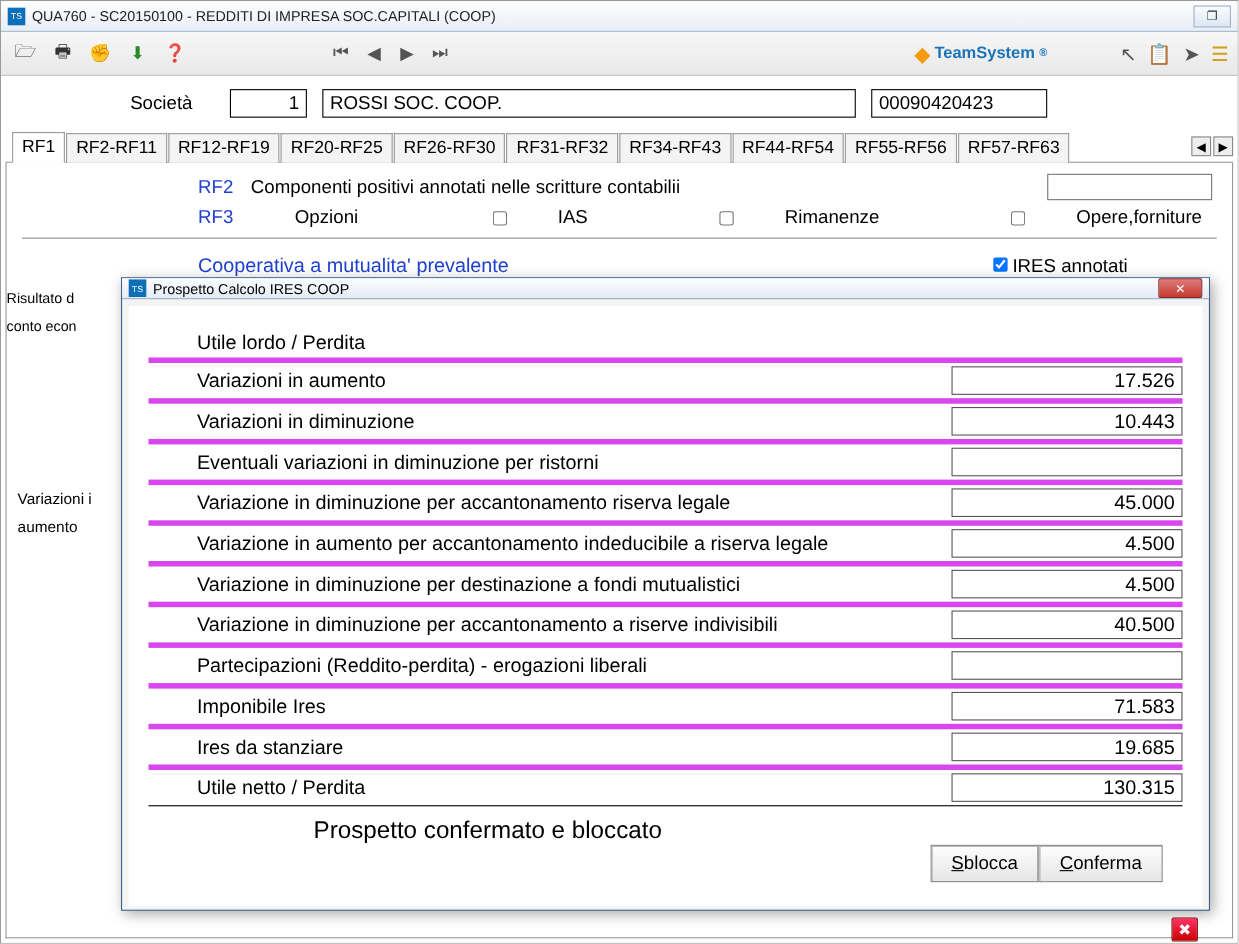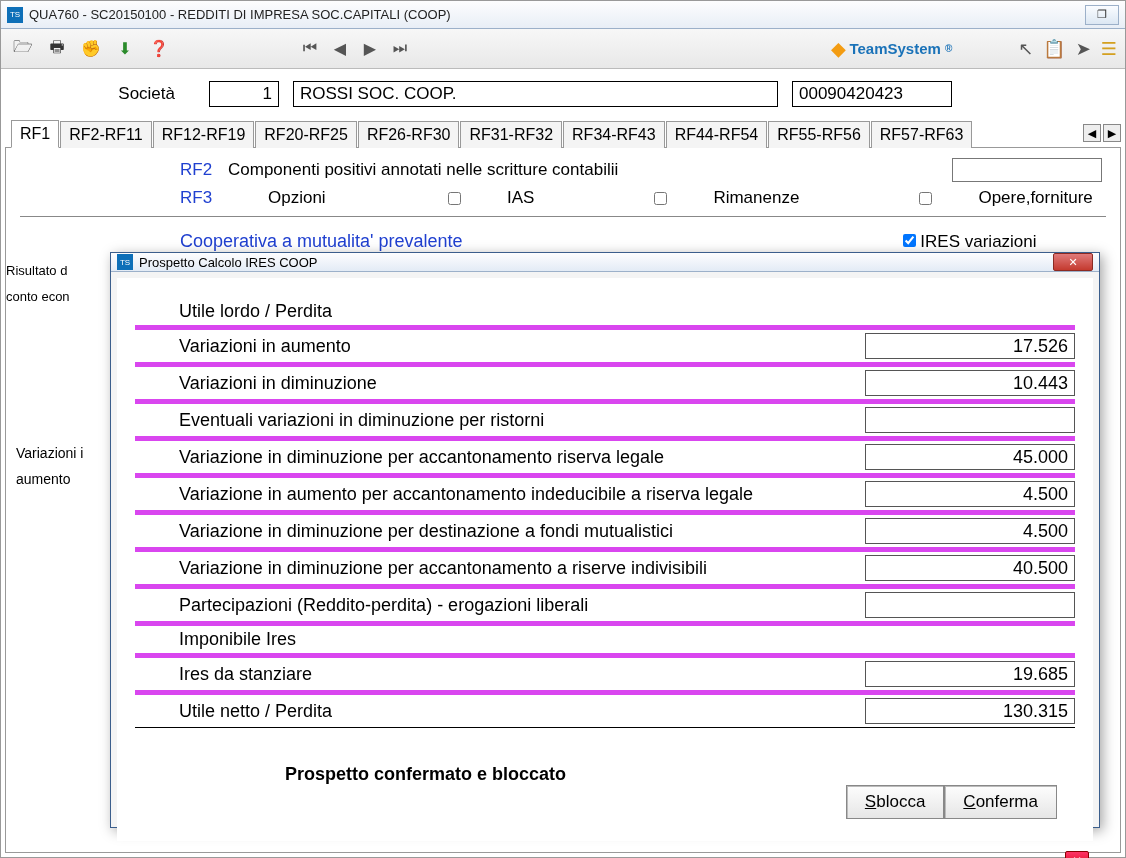--- a/index.html
+++ b/index.html
@@ -54,21 +54,21 @@
 .modal-title .app-icon { width:16px; height:16px; background:#0d6fb8; margin-right:6px; font-size:8px; color:#fff; display:flex; align-items:center; justify-content:center;}
 .modal-title .t { flex:1;}
 .modal-title .close-x { width:40px; height:18px; background:linear-gradient(#e07a7a,#c43a2f); color:#fff; font-size:11px; display:flex; align-items:center; justify-content:center; border:1px solid #8b2a22; border-radius:2px;}
 
 .modal-body { flex:1; background:#fff; margin:6px; padding:20px 18px 10px 18px; position:relative;}
 .calc-row { display:flex; align-items:center; border-bottom:5px solid #d946ef; padding:3px 0; font-size:18px;}
 .calc-row:last-of-type { border-bottom:1px solid #000;}
 .calc-row .clabel { flex:1; padding-left:44px;}
 .calc-row input { width:210px; border:1px solid #555; text-align:right; font-size:18px; padding:2px 6px; height:26px;}
 
-.status-text { font-size:18px; margin:36px 0 0 150px;font-weight:bold;}
+.status-text { font-size:22px; margin:9px 0 0 150px;}
 .modal-buttons { display:flex; justify-content:flex-end; padding:0 18px 12px 18px;}
 .btn { border:1px solid #888; background:linear-gradient(#fdfdfd,#e6e6e6); padding:6px 18px; font-size:17px; box-shadow:1px 1px 0 #bbb inset;}
 .modal-footer { display:flex; justify-content:flex-end; padding:4px 10px 8px 10px;}
 .red-x { width:24px; height:22px; background:linear-gradient(#f36,#c00); color:#fff; border:1px solid #800; display:flex; align-items:center; justify-content:center; font-size:14px; border-radius:2px;}
 
 .divider-h { border-top:1px solid #888; margin:4px 0;}
 </style>
 </head>
 <body>
 
@@ -144,21 +144,21 @@
         <input type="checkbox" class="cb" style="">
           <span>IAS</span>
         <input type="checkbox" class="cb" style="margin-left: 80px;">
           <span>Rimanenze</span>
         <input type="checkbox" class="cb" style="margin-left: 80px;">
           <span>Opere,forniture</span>
       </div>
       <div class="divider-h"></div>
       <div class="form-row" style="padding-left:160px;">
         <span class="blue-header">Cooperativa a mutualita' prevalente</span>
-        <span class="ires-cb"><input type="checkbox" checked="" style=""> <span>IRES variazioni</span></span>
+        <span class="ires-cb"><input type="checkbox" checked="" style=""> <span>IRES annotati</span></span>
       </div>
 
       <div class="side-labels">
         <div>Risultato d</div>
         <div>conto econ</div>
       </div>
       <div class="side-labels2">
         <div>Variazioni i</div>
         <div>aumento</div>
       </div>
@@ -204,20 +204,21 @@
         <div class="calc-row">
           <div class="clabel">Variazione in diminuzione per accantonamento a riserve indivisibili</div>
           <input value="40.500" style="">
         </div>
         <div class="calc-row">
           <div class="clabel">Partecipazioni (Reddito-perdita) - erogazioni liberali</div>
           <input style="">
         </div>
         <div class="calc-row">
           <div class="clabel">Imponibile Ires</div>
+          <input value="71.583" style="">
         </div>
         <div class="calc-row">
           <div class="clabel">Ires da stanziare</div>
           <input value="19.685" style="">
         </div>
         <div class="calc-row">
           <div class="clabel">Utile netto / Perdita</div>
           <input value="130.315" style="">
         </div>
       </div>

